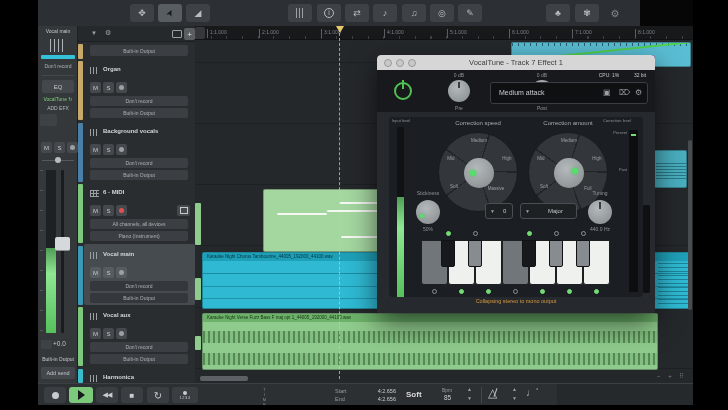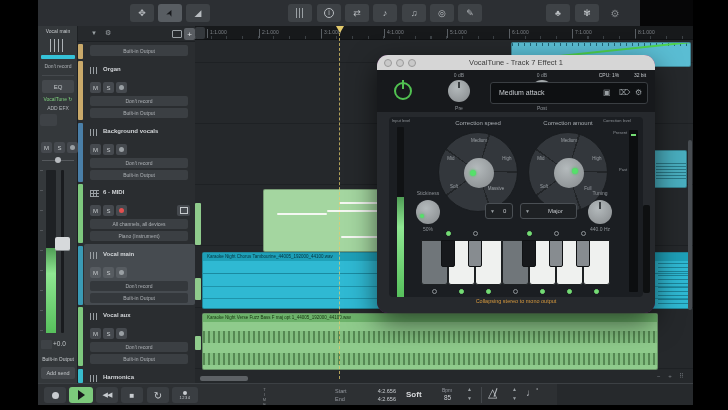--- a/index.html
+++ b/index.html
@@ -31,21 +31,21 @@
 .arrange{position:absolute;left:157px;top:26px;width:498px;height:357px;background:#25282b;overflow:hidden}
 .ruler{position:absolute;left:0;top:0;width:498px;height:14px;background:#17191b;border-bottom:1px solid #101214}
 .rlab{position:absolute;top:3px;height:9px;border-left:1px solid #5a5f64;padding-left:2px;font-size:5px;color:#7d8287;white-space:nowrap}
 .rowline{position:absolute;left:0;width:498px;height:1px;background:#1e2124}
 .clip{position:absolute;border:1px solid rgba(0,0,0,.28);border-radius:2px;overflow:hidden}
 .cliplab{position:absolute;left:0;top:0;width:100%;height:8px;font-size:4.5px;line-height:8px;padding-left:4px;white-space:nowrap;overflow:hidden}
 .sliver{position:absolute;left:0;width:6px;background:#8fcb8c;border-radius:1px}
 .noteln{position:absolute;height:1.5px;background:#f4f7f2;border-radius:1px}
 .wband{position:absolute;left:0;width:100%;height:12px;background:repeating-linear-gradient(90deg,rgba(38,82,36,.55) 0 2px,rgba(106,167,104,.35) 2px 5px)}
 
-.plugin{position:absolute;left:339px;top:55px;width:278px;height:258px;border-radius:11px;box-shadow:0 10px 28px rgba(0,0,0,.6);background:#701a75;overflow:hidden}
+.plugin{position:absolute;left:339px;top:55px;width:278px;height:258px;border-radius:4px;box-shadow:0 10px 28px rgba(0,0,0,.6);background:#701a75;overflow:hidden}
 .ptitle{position:absolute;left:0;top:0;width:278px;height:15px;background:#d6d6d6;border-radius:4px 4px 0 0}
 .light{position:absolute;top:4px;width:8px;height:8px;border-radius:50%;background:#c9c9c9;border:1px solid #9a9a9a}
 .phead{position:absolute;left:0;top:15px;width:278px;height:42px;background:#17191c}
 .plab{position:absolute;font-size:5px;color:#8e9398;text-align:center;white-space:nowrap}
 .knob{position:absolute;border-radius:50%;background:radial-gradient(circle at 42% 35%,#b4babc,#85898c)}
 .kdotg{position:absolute;width:6px;height:6px;border-radius:50%;background:#55e06a;box-shadow:0 0 3px #3fca54}
 .ring{position:absolute;width:80px;height:80px;border-radius:50%;background:conic-gradient(from 18deg,#33373c 0 70deg,#222528 70deg 73deg,#33373c 73deg 142deg,#222528 142deg 145deg,#33373c 145deg 214deg,#222528 214deg 217deg,#33373c 217deg 286deg,#222528 286deg 289deg,#33373c 289deg 357deg,#222528 357deg 360deg);border:1px solid #1a1d20}
 .seg{position:absolute;font-size:4.5px;color:#9ba0a5;text-align:center}
 .ddown{position:absolute;height:16px;background:#1e2124;border:1px solid #4a4f54;border-radius:3px;color:#c0c4c8;display:flex;align-items:center}
 .wkey{position:absolute;top:0;width:27px;height:45px;background:#eff1ef;border:1px solid #1d2022;border-radius:0 0 3px 3px}

